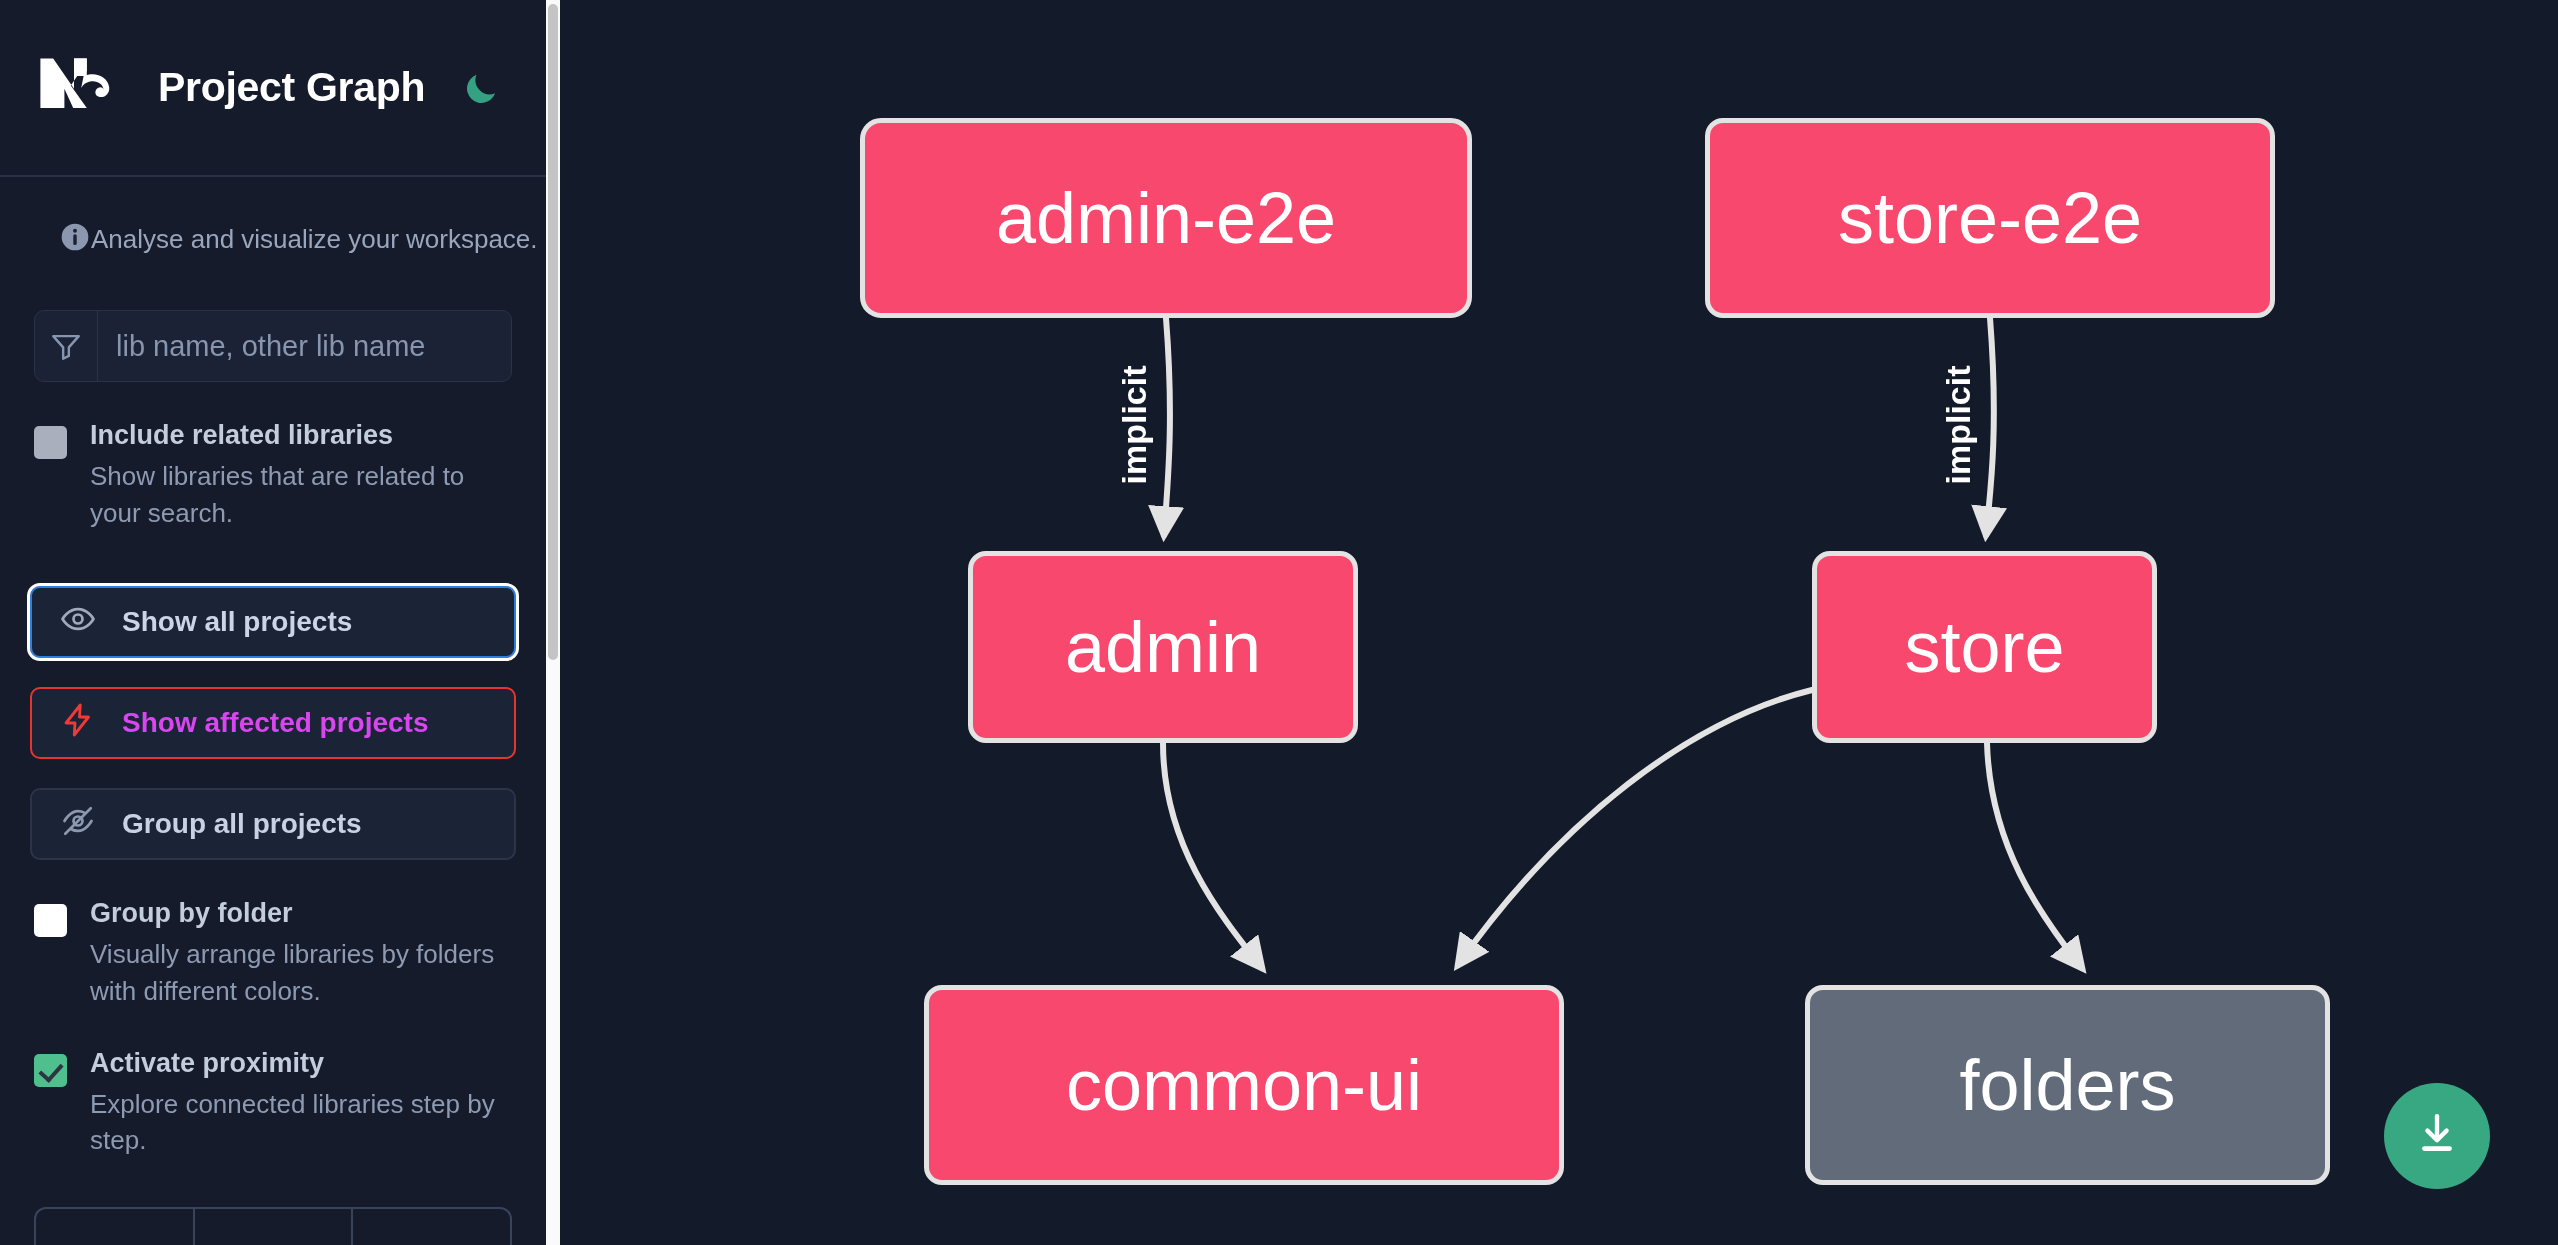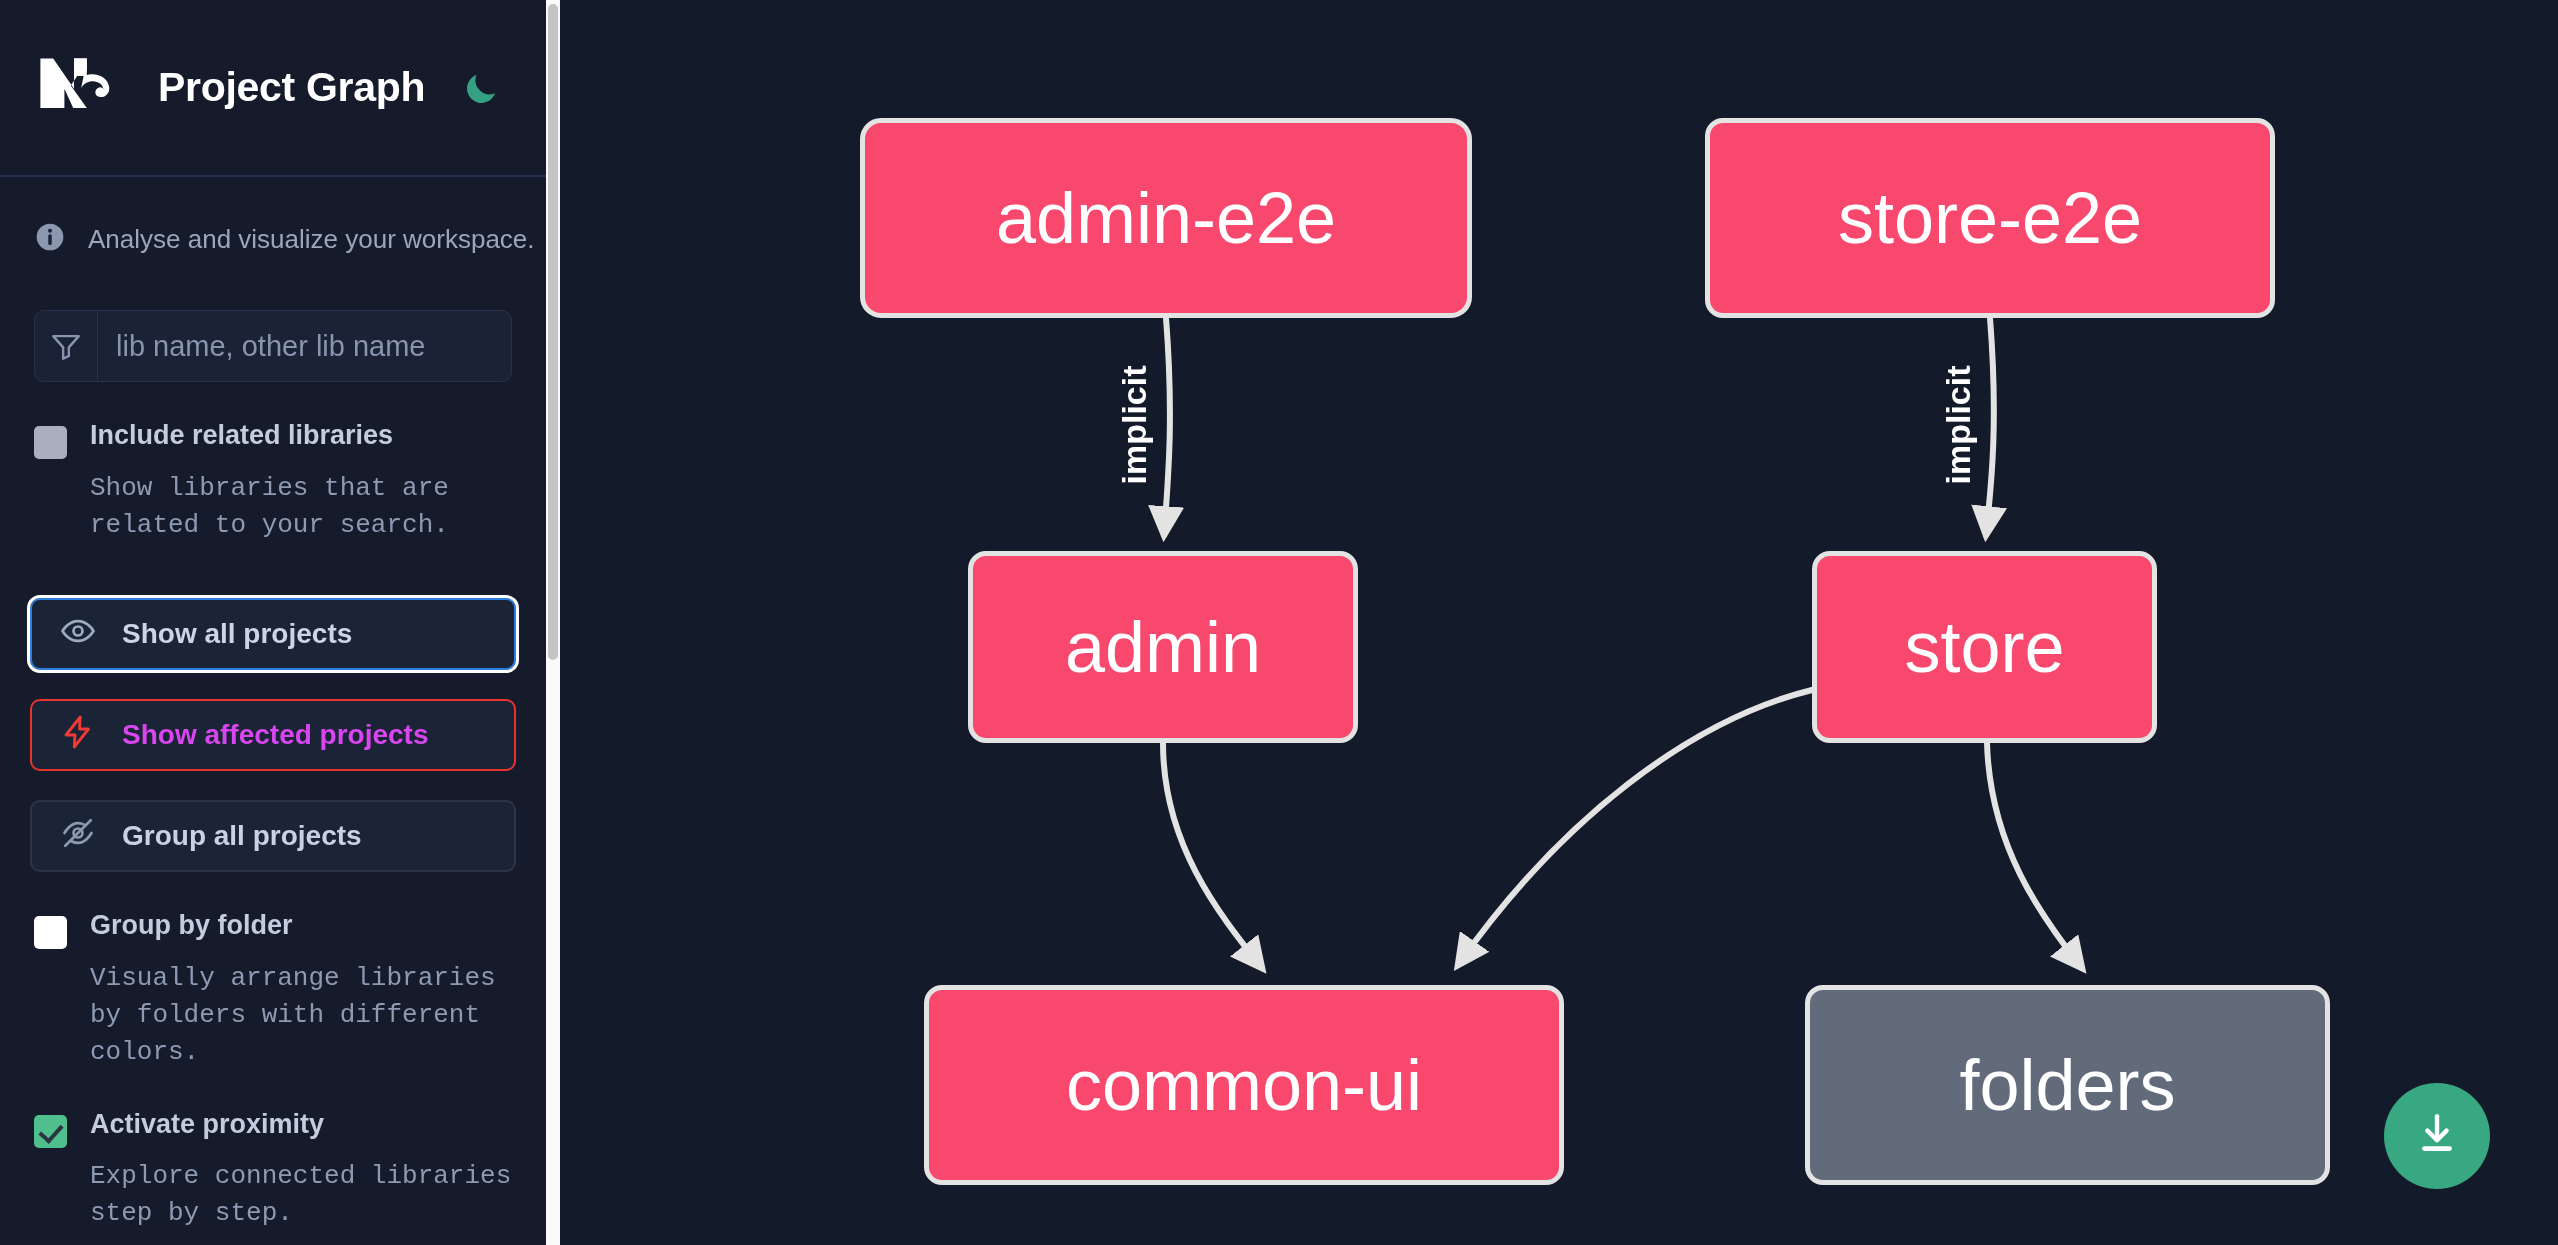--- a/index.html
+++ b/index.html
@@ -51,22 +51,22 @@
     margin-left: 30px;
     width: 52px; height: 52px;
     display: flex; align-items: center; justify-content: center;
     cursor: pointer;
   }
 
   
   .sb-tagline {
     display: flex;
     align-items: center;
-    gap: 22px;
     padding: 44px 34px 0 34px;
+    margin-left: 25px;
   }
   .sb-tagline .txt {
     color: #9AA6BC;
     font-size: 26px;
     white-space: nowrap;
   }
 
   
   .search-wrap {
     margin: 53px 34px 0 34px;
@@ -127,23 +127,22 @@
   .chk-label {
     color: #C3CDDE;
     font-size: 27px;
     font-weight: 700;
     line-height: 1.32;
   }
   .chk-desc {
     color: #8D9AB2;
     font-size: 26px;
     line-height: 1.42;
-    margin-top: 16px;
+    margin-top: 4px;
     max-width: 450px;
-    font-family: Liberation Mono, monospace;
   }
 
   
   .btn-stack { margin-top: 55px; padding: 0 30px; border-radius: 32px; }
   .gbtn {
     height: 72px;
     display: flex;
     align-items: center;
     gap: 26px;
     padding: 0 28px;

